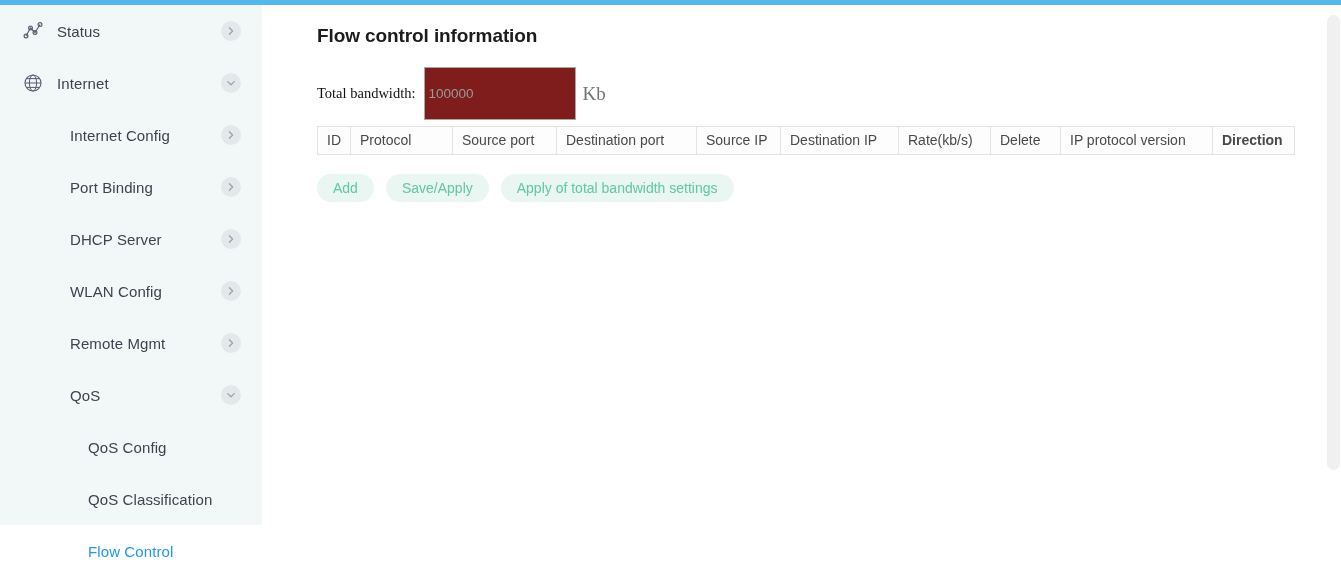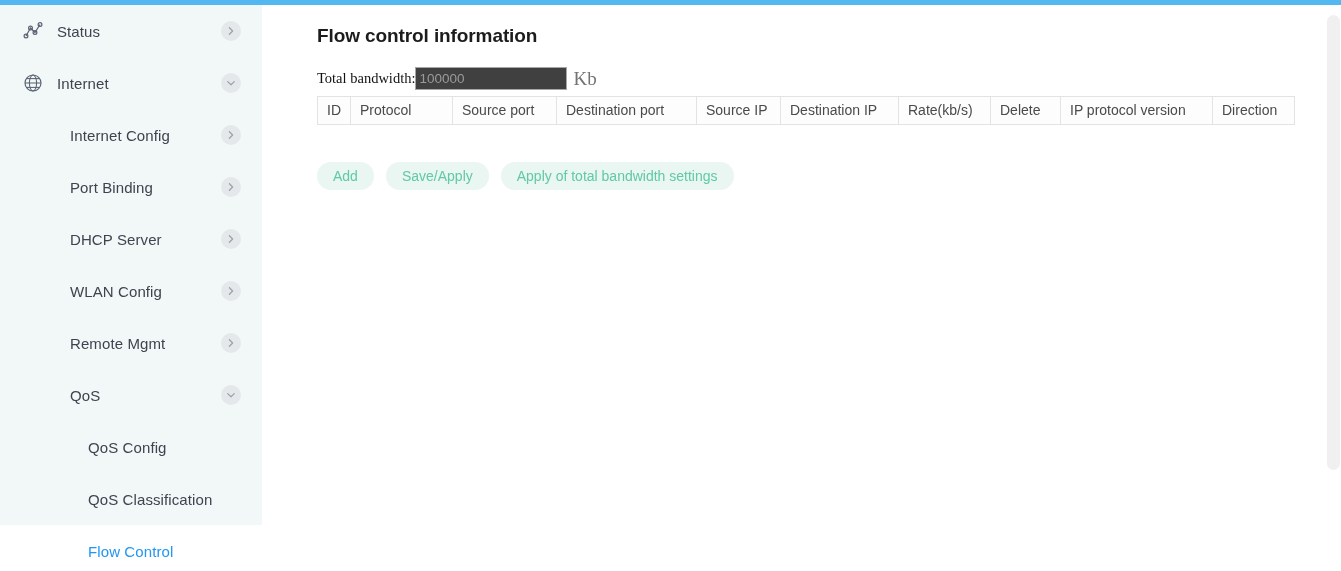--- a/index.html
+++ b/index.html
@@ -103,31 +103,31 @@
 
   .bw-row {
     display: flex;
     align-items: center;
     margin-top: 20px;
   }
   .bw-label {
     font-family: "Liberation Serif", serif;
     font-size: 14.5px;
     color: #111111;
-    margin-right: 0;
+    margin-right: 9px;
   }
   .bw-input {
     width: 144px;
     height: 19px;
     border: 1px solid #a6a6a6;
-    background: #404040;
+    background: #7f1d1d;
     font-family: "Liberation Sans", sans-serif;
     font-size: 13.5px;
     color: #9a9a9a;
-    padding: 1px 3px;
+    padding: 16px 3px;
     box-sizing: content-box;
     outline: none;
   }
   .bw-unit {
     font-family: Liberation Serif, serif;
     font-size: 19px;
     color: #737373;
     margin-left: 6px;
   }
 
@@ -145,21 +145,21 @@
     color: #4a4a4a;
     text-align: left;
     padding: 5px 9px 6px 9px;
     height: 20px;
     white-space: nowrap;
     box-sizing: border-box;
   }
 
   
   .btn-row {
-    margin-top: 37px;
+    margin-top: 19px;
     display: flex;
     align-items: center;
     gap: 12px;
   }
   .btn {
     background: #e9f6f1;
     color: #61c9a6;
     border: none;
     border-radius: 14px;
     font-family: "Liberation Sans", sans-serif;
@@ -303,21 +303,21 @@
       <tr id="thead-row">
           <th style="width: 32px;">ID</th>
           <th style="width: 102px;">Protocol</th>
           <th style="width: 104px;">Source port</th>
           <th style="width: 140px;">Destination port</th>
           <th style="width: 84px;">Source IP</th>
           <th style="width: 118px;">Destination IP</th>
           <th style="width: 92px;">Rate(kb/s)</th>
           <th style="width: 70px;">Delete</th>
           <th style="width: 152px;">IP protocol version</th>
-          <th style="width: 82px;">Direction</th>
+          <th style="width: 82px; font-weight: bold;">Direction</th>
         </tr>
     </thead>
     <tbody id="tbody"></tbody>
   </table>
 
   <div class="btn-row" id="btn-row">
       <button class="btn">Add</button>
       <button class="btn">Save/Apply</button>
       <button class="btn">Apply of total bandwidth settings</button>
     </div>

